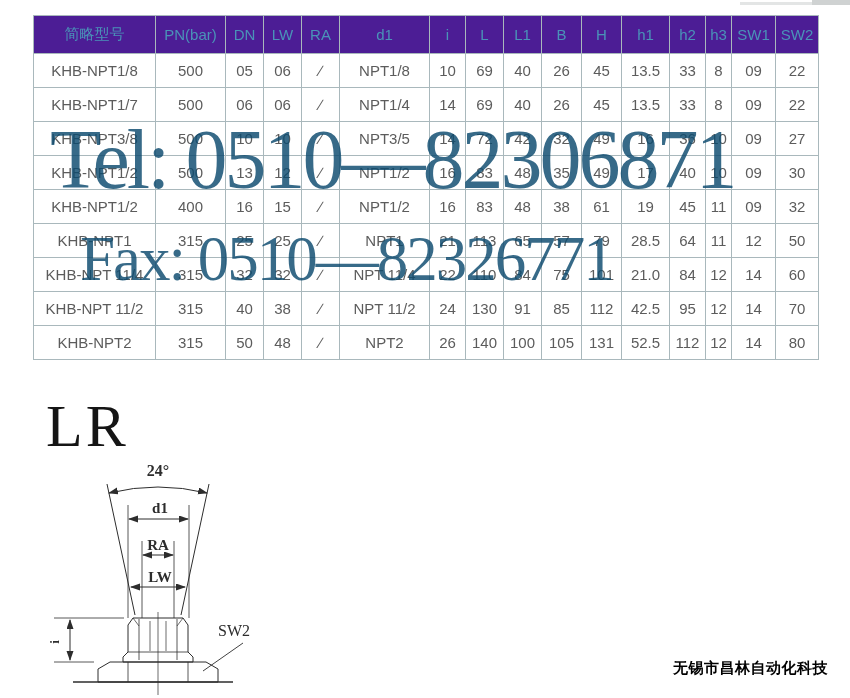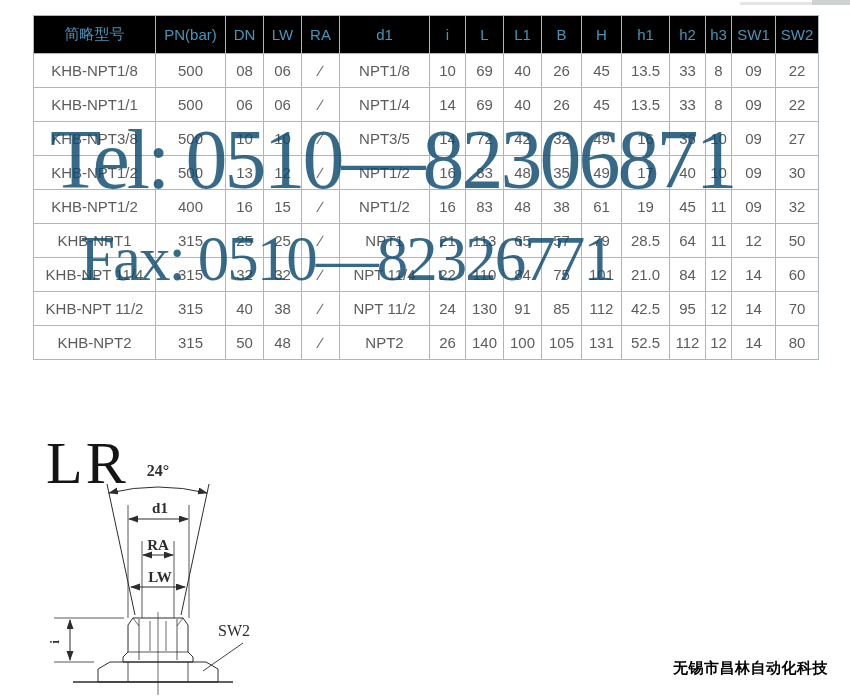--- a/index.html
+++ b/index.html
@@ -1,30 +1,30 @@
 <!DOCTYPE html>
 <html><head>
 <meta charset="utf-8">
 <style>
   html,body{margin:0;padding:0;background:#fff;}
   body{width:850px;height:698px;overflow:hidden;font-family:"Liberation Sans",sans-serif;}
   .page{position:relative;width:850px;height:698px;background:#ffffff;}
 
   
   .spec-table{position:absolute;left:33px;top:15px;width:785px;border-collapse:collapse;table-layout:fixed;}
-  .spec-table th{background:#000000;color:#4a93b8;font-weight:normal;font-size:15px;height:37px;border:1px solid #a9b8bc;padding:0;text-align:center;overflow:hidden;}
+  .spec-table th{background:#4c1d95;color:#4a93b8;font-weight:normal;font-size:15px;height:37px;border:1px solid #a9b8bc;padding:0;text-align:center;overflow:hidden;}
   .spec-table td{color:#5c5c5c;font-size:15px;height:33px;border:1px solid #a9b8bc;padding:0;text-align:center;background:#ffffff;overflow:hidden;}
 
   
   .watermark{position:absolute;font-family:Liberation Serif, serif;color:#0c4a6e;opacity:0.82;white-space:nowrap;line-height:1;z-index:5;pointer-events:none;}
   .wm1{left:50px;top:118px;font-size:84px;letter-spacing:-3px;}
   .wm2{left:80px;top:228px;font-size:63px;letter-spacing:-2px;}
 
   
-  .section-label{position:absolute;left:46px;top:392px;font-family:"Liberation Serif",serif;font-size:60px;color:#151515;letter-spacing:3px;z-index:2;margin-top:37px;}
+  .section-label{position:absolute;left:46px;top:392px;font-family:"Liberation Serif",serif;font-size:60px;color:#151515;letter-spacing:3px;z-index:2;}
 
   
   .diagram-svg{position:absolute;left:40px;top:455px;z-index:2;}
   .diagram-svg text{font-family:"Liberation Serif",serif;fill:#2d2d2d;}
 
   
   .footer-company{position:absolute;right:22px;top:659px;font-size:15px;font-weight:bold;color:#000;letter-spacing:0.5px;z-index:3;}
 
   
   .crop-artifact-line{position:absolute;left:740px;top:2px;width:72px;height:3px;background:#e3e5e5;}
@@ -74,37 +74,37 @@
           <th>h2</th>
           <th>h3</th>
           <th>SW1</th>
           <th>SW2</th>
         </tr>
     </thead>
     <tbody>
         <tr>
           <td>KHB-NPT1/8</td>
           <td>500</td>
-          <td>08</td>
+          <td>05</td>
           <td>06</td>
           <td>∕</td>
           <td>NPT1/8</td>
           <td>10</td>
           <td>69</td>
           <td>40</td>
           <td>26</td>
           <td>45</td>
           <td>13.5</td>
           <td>33</td>
           <td>8</td>
           <td>09</td>
           <td>22</td>
         </tr>
         <tr>
-          <td>KHB-NPT1/1</td>
+          <td>KHB-NPT1/7</td>
           <td>500</td>
           <td>06</td>
           <td>06</td>
           <td>∕</td>
           <td>NPT1/4</td>
           <td>14</td>
           <td>69</td>
           <td>40</td>
           <td>26</td>
           <td>45</td>

